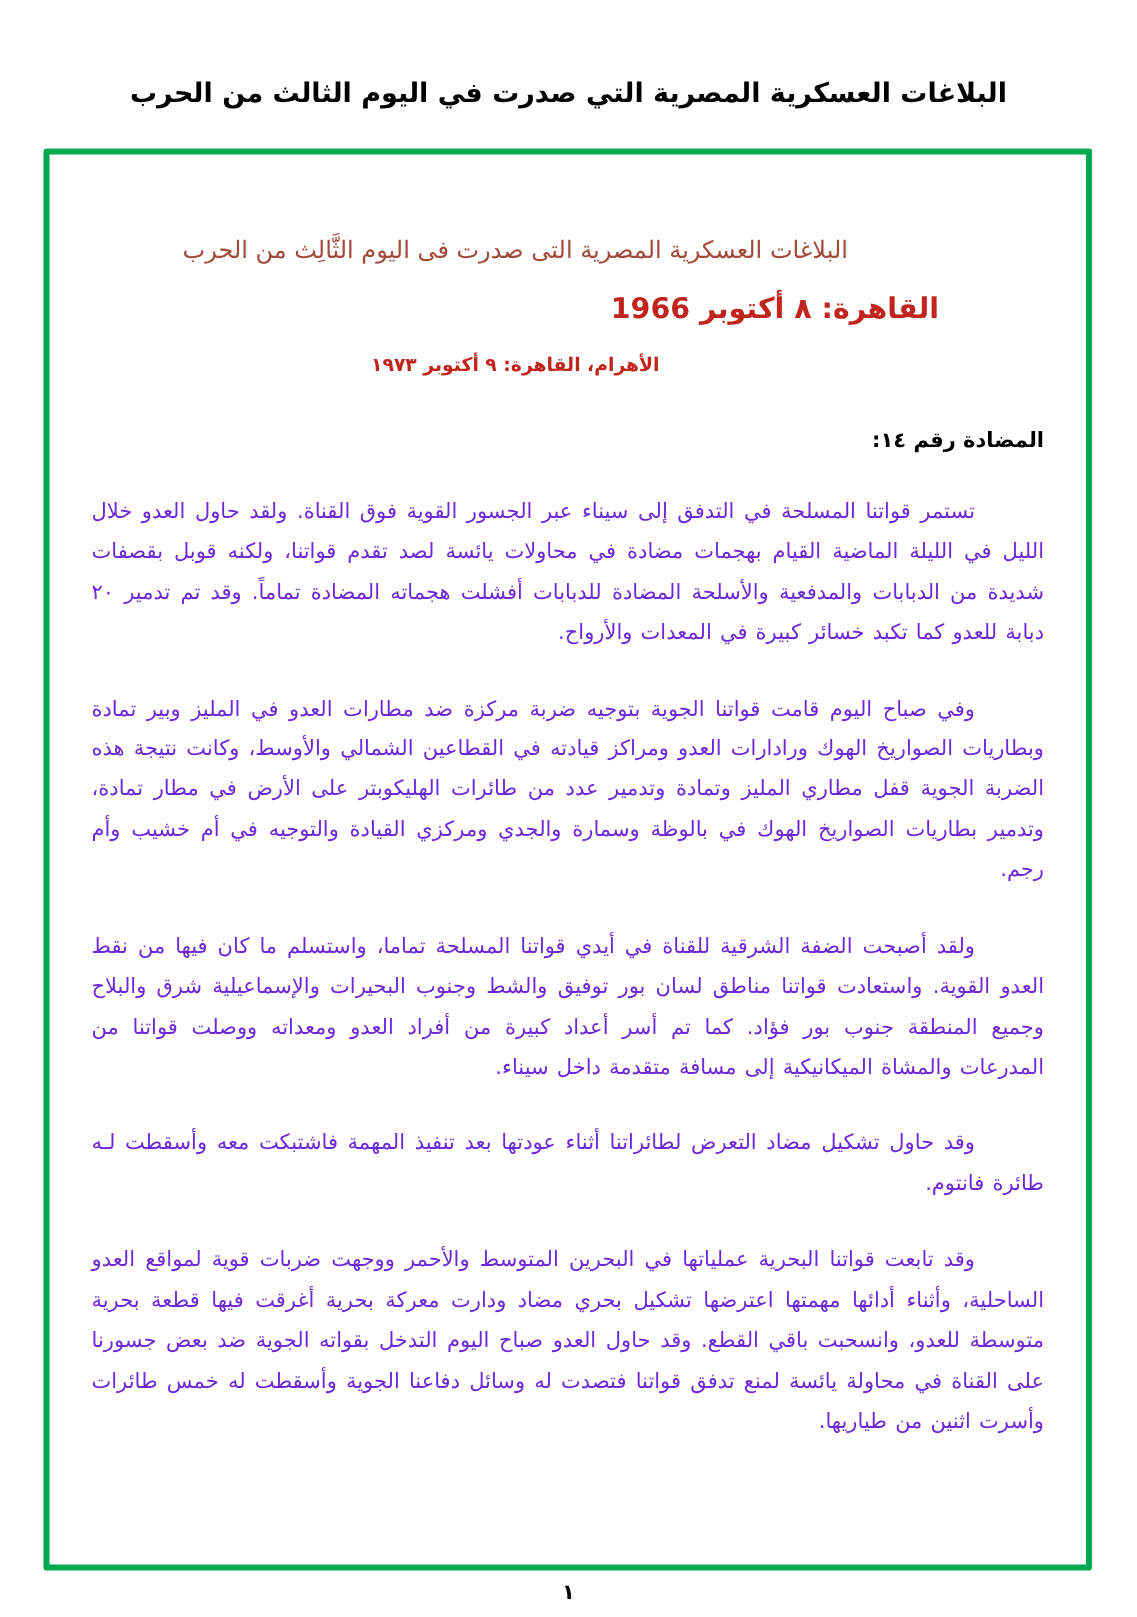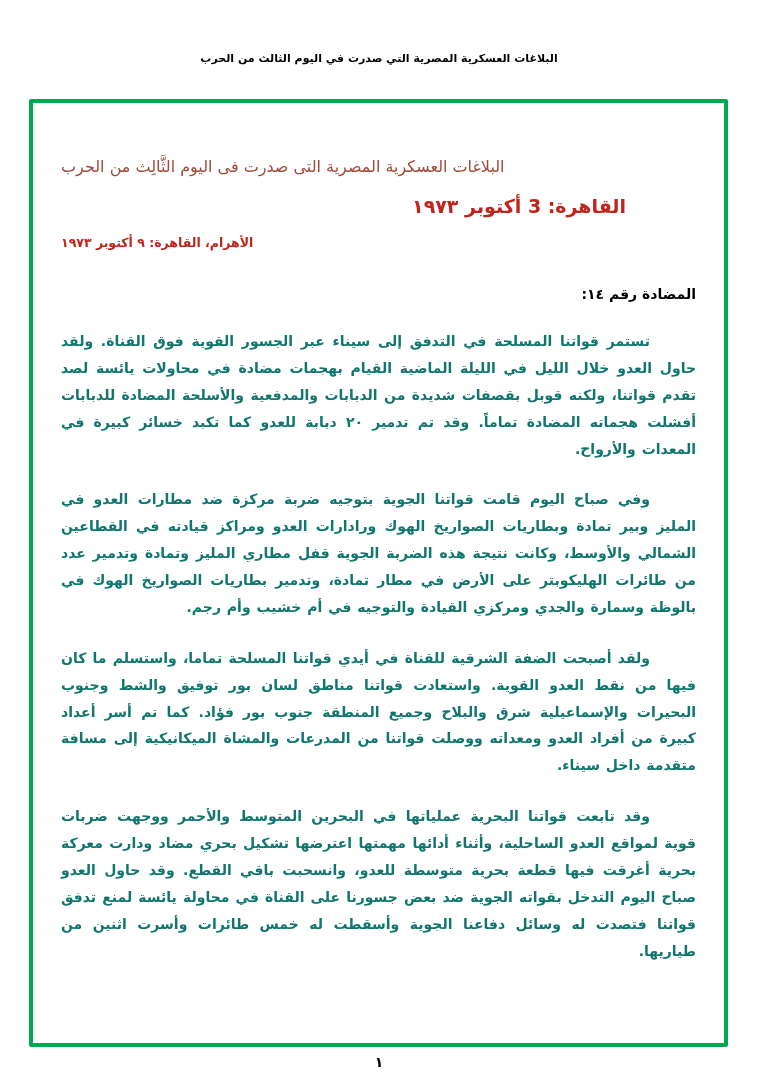--- a/index.html
+++ b/index.html
@@ -15,21 +15,21 @@
     color: var(--text_black, #111111);
     overflow: hidden;
   }
   .page-header-title {
     position: absolute;
     top: 52px;
     left: 0;
     width: 100%;
     text-align: center;
     direction: rtl;
-    font-size: 11px;
+    font-size: 18px;
     font-weight: bold;
     color: #000000;
     letter-spacing: 0.2px;
   }
   .green-frame {
     position: absolute;
     left: 29px;
     top: 99px;
     width: 699px;
     height: 948px;
@@ -45,58 +45,58 @@
     right: 0;
     bottom: 0;
     padding: 52px 28px 20px 28px;
     direction: rtl;
     box-sizing: border-box;
   }
   .doc-title {
     color: var(--title_red, #a3493a);
     font-size: 16px;
     font-weight: normal;
-    text-align: left;
+    text-align: center;
     margin: 0 70px 16px 0;
     line-height: 1.5;
   }
   .doc-dateline {
     color: var(--dateline_red, #c0241c);
     font-size: 19px;
     font-weight: bold;
     text-align: right;
     margin: 0 70px 18px 0;
     letter-spacing: 1px;
   }
   .doc-source {
     color: var(--dateline_red, #c0241c);
     font-size: 12.5px;
     font-weight: bold;
-    text-align: left;
+    text-align: center;
     margin: 0 70px 36px 0;
   }
   .communique-line {
     display: flex;
     direction: rtl;
     align-items: baseline;
     column-gap: 108px;
     font-size: 14px;
     font-weight: bold;
     margin: 0 0 26px 0;
     color: #000000;
   }
   .doc-body p {
     direction: rtl;
     text-align: justify;
     font-size: 14px;
-    font-weight: bold;
+    font-weight: normal;
     line-height: 1.92;
     margin: 0 0 24px 0;
     text-indent: 46px;
-    color: #0f766e;
+    color: #6d28d9;
     word-spacing: 1px;
   }
   .page-number {
     position: absolute;
     bottom: 8px;
     left: 0;
     width: 100%;
     text-align: center;
     font-size: 14px;
     font-weight: bold;
@@ -106,31 +106,32 @@
 </head>
 <body>
 
 <div class="page-header-title">البلاغات العسكرية المصرية التي صدرت في اليوم الثالث من الحرب</div>
 
 <div class="green-frame">
   <div class="frame-content">
 
     <div class="doc-title">البلاغات العسكرية المصرية التى صدرت فى اليوم الثَّالِث من الحرب</div>
 
-    <div class="doc-dateline">القاهرة: 3 أكتوبر ١٩٧٣</div>
+    <div class="doc-dateline">القاهرة: ٨ أكتوبر 1966</div>
 
     <div class="doc-source">الأهرام، القاهرة: ٩ أكتوبر ١٩٧٣</div>
 
     <div class="communique-line">
       <span>المضادة رقم ١٤:</span>
     </div>
 
     <div class="doc-body">
       <p>تستمر قواتنا المسلحة في التدفق إلى سيناء عبر الجسور القوية فوق القناة. ولقد حاول العدو خلال الليل في الليلة الماضية القيام بهجمات مضادة في محاولات يائسة لصد تقدم قواتنا، ولكنه قوبل بقصفات شديدة من الدبابات والمدفعية والأسلحة المضادة للدبابات أفشلت هجماته المضادة تماماً. وقد تم تدمير ٢٠ دبابة للعدو كما تكبد خسائر كبيرة في المعدات والأرواح.</p>
       <p>وفي صباح اليوم قامت قواتنا الجوية بتوجيه ضربة مركزة ضد مطارات العدو في المليز وبير تمادة وبطاريات الصواريخ الهوك ورادارات العدو ومراكز قيادته في القطاعين الشمالي والأوسط، وكانت نتيجة هذه الضربة الجوية قفل مطاري المليز وتمادة وتدمير عدد من طائرات الهليكوبتر على الأرض في مطار تمادة، وتدمير بطاريات الصواريخ الهوك في بالوظة وسمارة والجدي ومركزي القيادة والتوجيه في أم خشيب وأم رجم.</p>
       <p>ولقد أصبحت الضفة الشرقية للقناة في أيدي قواتنا المسلحة تماما، واستسلم ما كان فيها من نقط العدو القوية. واستعادت قواتنا مناطق لسان بور توفيق والشط وجنوب البحيرات والإسماعيلية شرق والبلاح وجميع المنطقة جنوب بور فؤاد. كما تم أسر أعداد كبيرة من أفراد العدو ومعداته ووصلت قواتنا من المدرعات والمشاة الميكانيكية إلى مسافة متقدمة داخل سيناء.</p>
+      <p>وقد حاول تشكيل مضاد التعرض لطائراتنا أثناء عودتها بعد تنفيذ المهمة فاشتبكت معه وأسقطت لـه طائرة فانتوم.</p>
       <p>وقد تابعت قواتنا البحرية عملياتها في البحرين المتوسط والأحمر ووجهت ضربات قوية لمواقع العدو الساحلية، وأثناء أدائها مهمتها اعترضها تشكيل بحري مضاد ودارت معركة بحرية أغرقت فيها قطعة بحرية متوسطة للعدو، وانسحبت باقي القطع. وقد حاول العدو صباح اليوم التدخل بقواته الجوية ضد بعض جسورنا على القناة في محاولة يائسة لمنع تدفق قواتنا فتصدت له وسائل دفاعنا الجوية وأسقطت له خمس طائرات وأسرت اثنين من طياريها.</p>
     </div>
 
   </div>
 </div>
 
 <div class="page-number">١</div>
 
 </body></html>

